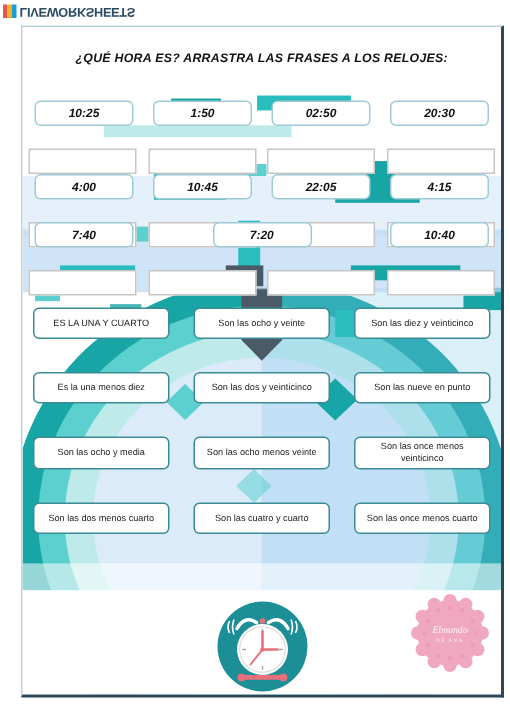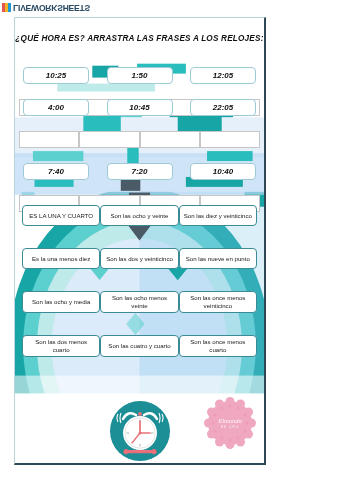--- a/index.html
+++ b/index.html
@@ -44,21 +44,21 @@
     transform: scaleY(-1);
     line-height: 9px;
     white-space: nowrap;
   }
 
   
   .page {
     position: absolute;
     left: 14px;
     top: 17px;
-    width: 252px;
+    width: 322px;
     height: 448px;
     background: #ffffff;
     border: 1px solid #b9d4dd;
     border-right: 2px solid #2f4858;
     border-bottom: 2px solid #2f4858;
     box-sizing: border-box;
     overflow: hidden;
   }
 
   
@@ -268,45 +268,47 @@
         <rect x="0" y="360" width="306" height="22" fill="#ffffff" opacity="0.55"></rect>
       </g>
     </svg>
 
     <div class="title">¿QUÉ HORA ES? ARRASTRA LAS FRASES A LOS RELOJES:</div>
 
     <div class="time-block" style="top:37px;">
       <div class="time-row">
         <div class="time-chip">10:25</div>
         <div class="time-chip">1:50</div>
-        <div class="time-chip">12:05</div>
+        <div class="time-chip">02:50</div>
+        <div class="time-chip">20:30</div>
       </div>
       <div class="drop-row">
         <div class="drop-zone"></div>
         <div class="drop-zone"></div>
         <div class="drop-zone"></div>
         <div class="drop-zone"></div>
       </div>
     </div>
 
-    <div class="time-block" style="top:69px;">
+    <div class="time-block" style="top:86px;">
       <div class="time-row">
         <div class="time-chip">4:00</div>
         <div class="time-chip">10:45</div>
         <div class="time-chip">22:05</div>
+        <div class="time-chip">4:15</div>
       </div>
       <div class="drop-row">
         <div class="drop-zone"></div>
         <div class="drop-zone"></div>
         <div class="drop-zone"></div>
         <div class="drop-zone"></div>
       </div>
     </div>
 
-    <div class="time-block" style="top:133px;">
+    <div class="time-block" style="top:118px;">
       <div class="time-row">
         <div class="time-chip">7:40</div>
         <div class="time-chip">7:20</div>
         <div class="time-chip">10:40</div>
       </div>
       <div class="drop-row">
         <div class="drop-zone"></div>
         <div class="drop-zone"></div>
         <div class="drop-zone"></div>
         <div class="drop-zone"></div>

